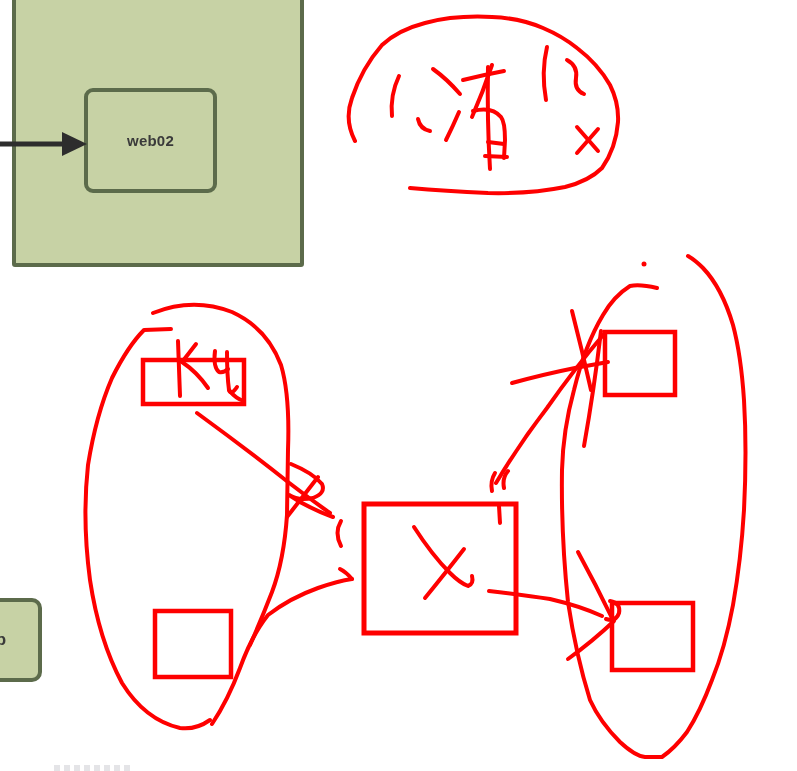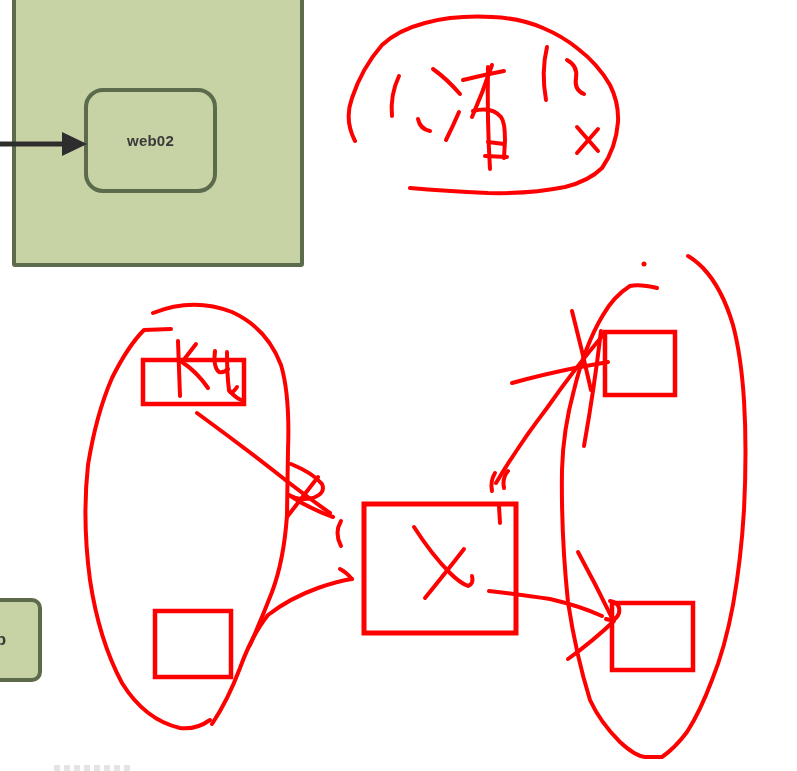--- a/index.html
+++ b/index.html
@@ -7,21 +7,21 @@
     position:relative;width:797px;height:771px;background:#ffffff;
     overflow:hidden;font-family:"Liberation Sans", sans-serif;
   }
   
   .green-box{
     position:absolute;background:#c7d2a5;border:4px solid #5c6b4b;
     box-sizing:border-box;
   }
   #outer-node{left:12px;top:-10px;width:292px;height:277px;border-radius:3px;}
   #inner-node{
-    left:84px;top:88px;width:133px;height:105px;border-radius:19px;
+    left:84px;top:88px;width:133px;height:105px;border-radius:9px;
     display:flex;align-items:center;justify-content:center;
   }
   #inner-node .node-label{
     font-weight:bold;font-size:15px;color:#3a3a3a;letter-spacing:0.2px;
   }
   #partial-node{
     left:-40px;top:598px;width:82px;height:84px;border-radius:10px;
     display:flex;align-items:center;justify-content:center;
   }
   #partial-node .node-label{font-weight:bold;font-size:17px;color:#3a3a3a;}

